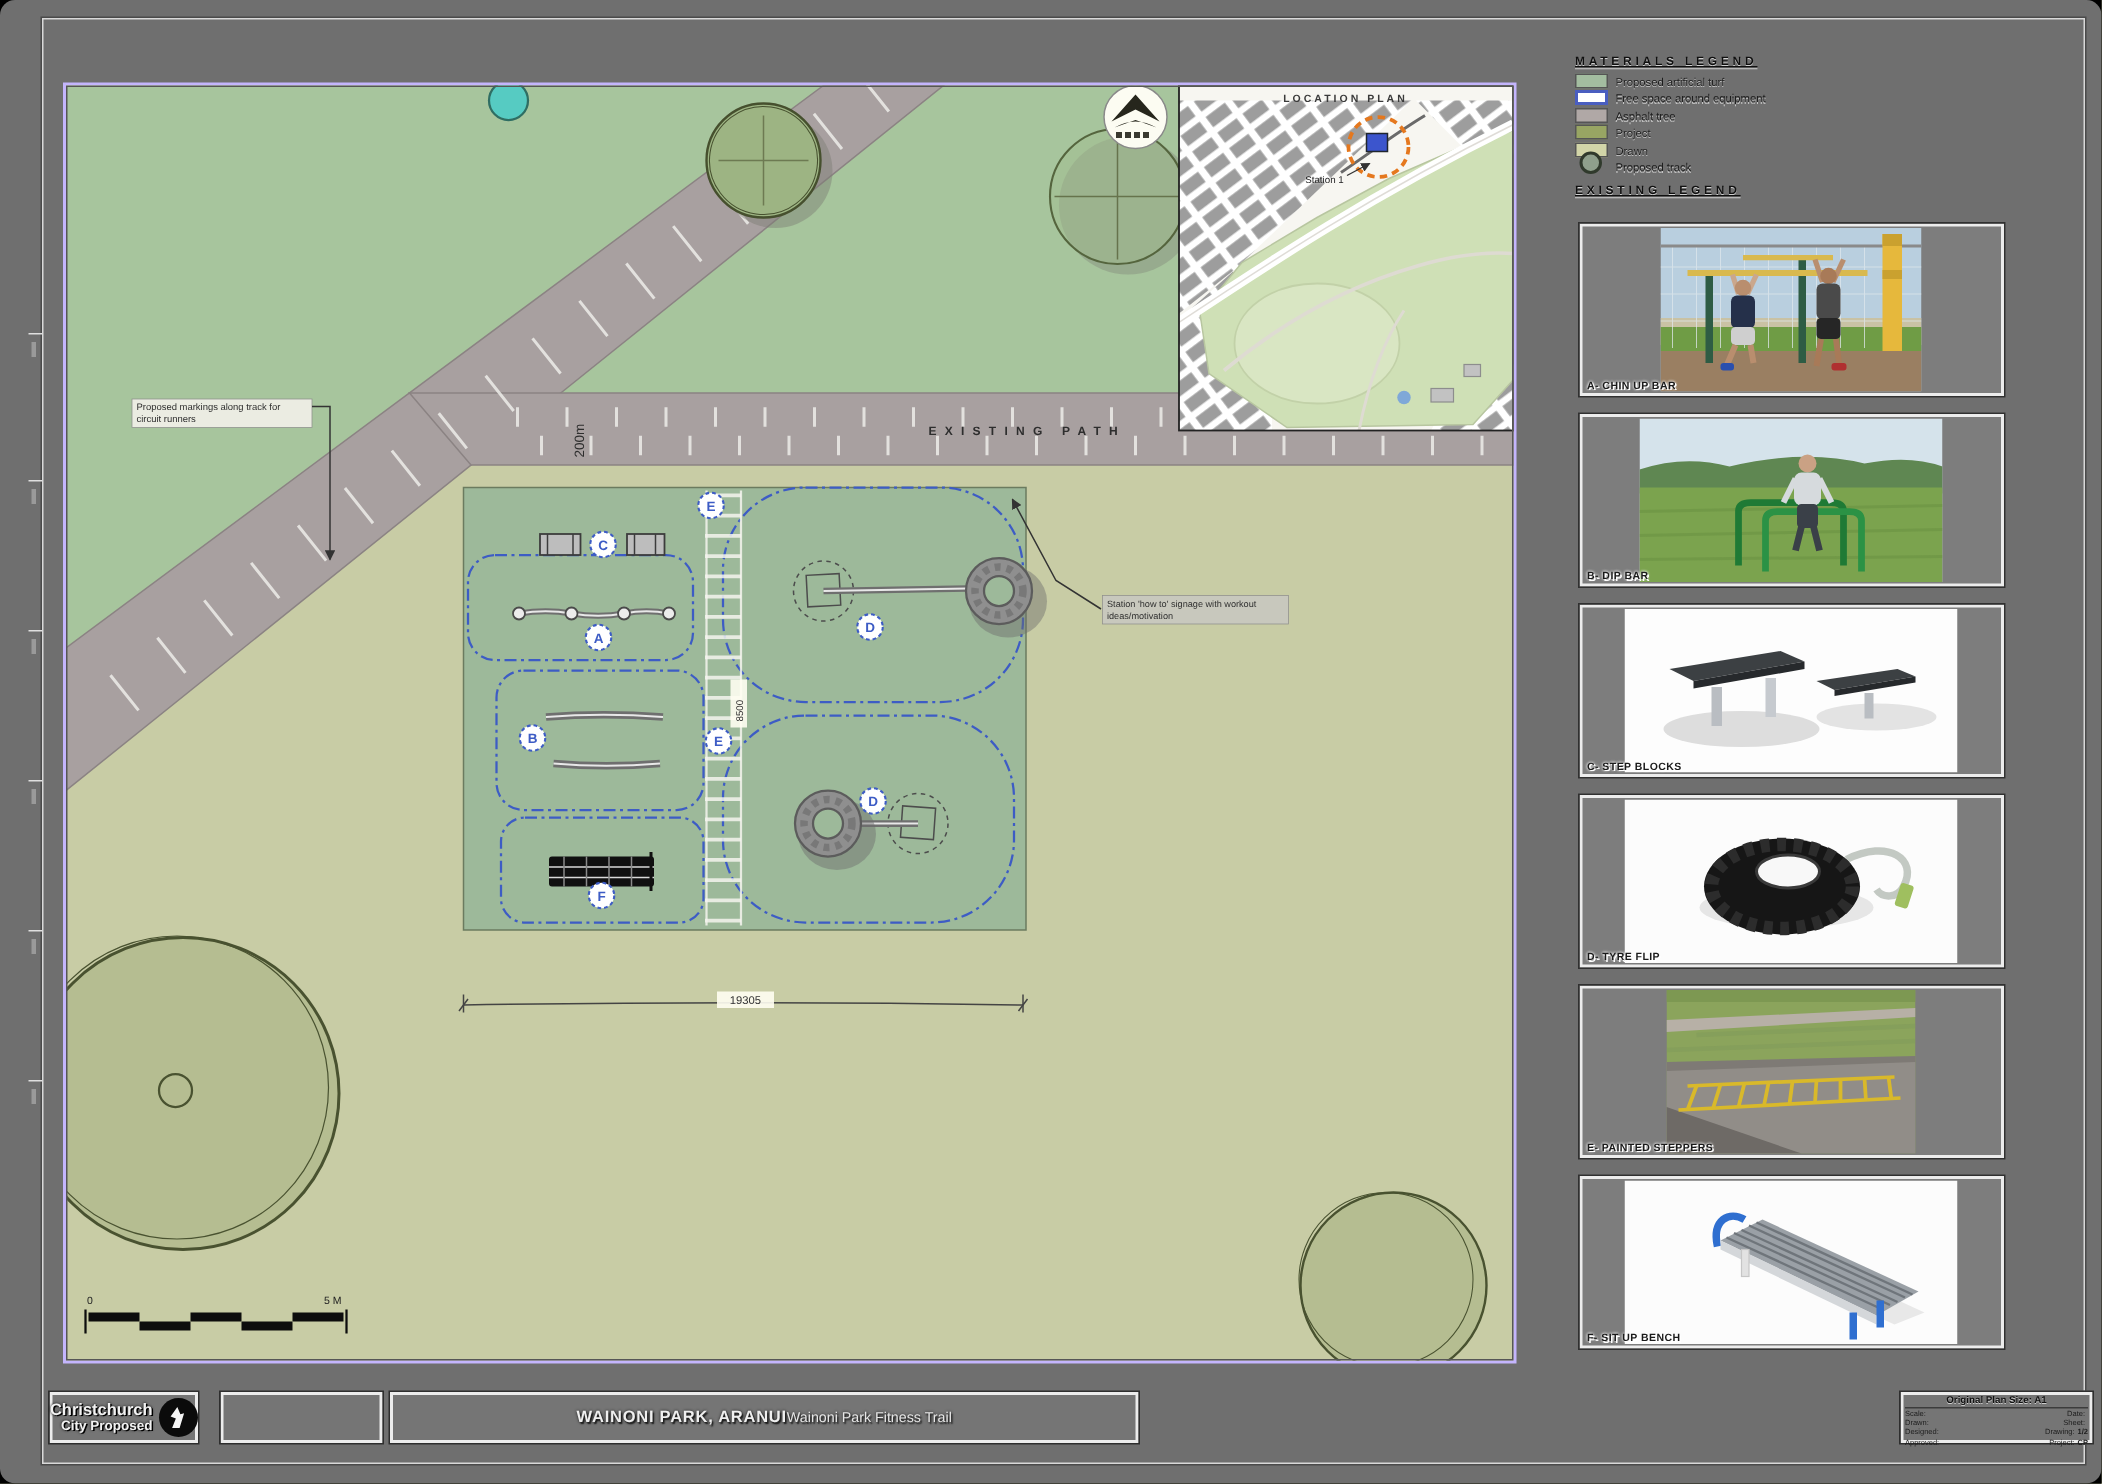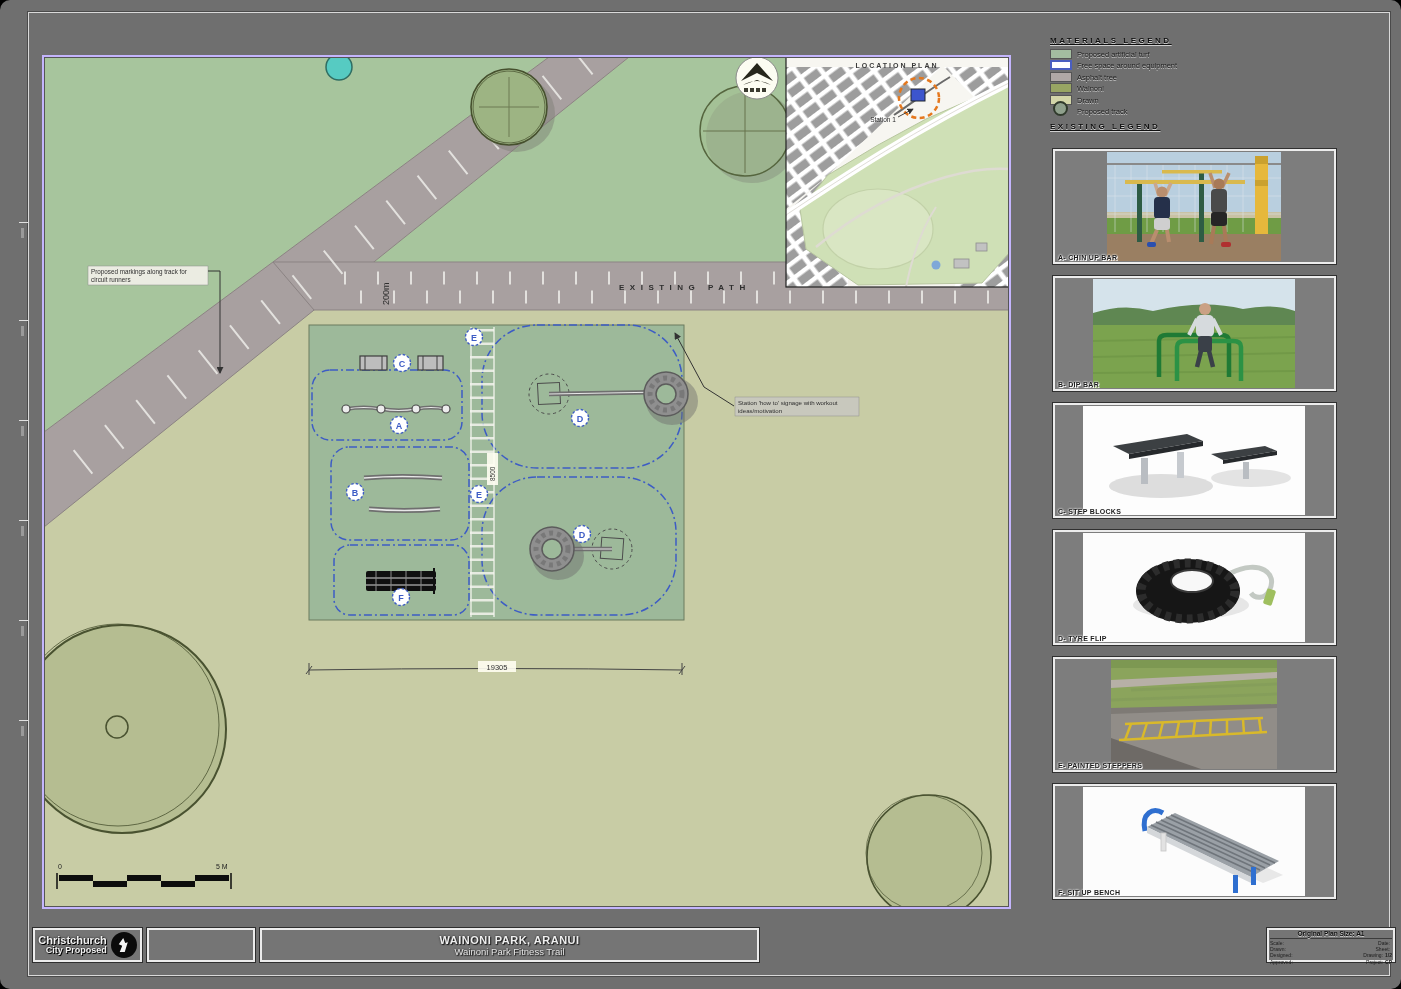--- a/index.html
+++ b/index.html
@@ -22,21 +22,21 @@
   .panel .photo{position:absolute;top:3px;bottom:3px;}
   .panel .plabel{position:absolute;left:5px;bottom:3px;font-size:7px;font-weight:bold;color:#1a1a1a;text-shadow:0 0 2px #fff,0 0 2px #fff,1px 1px 0 #fff;letter-spacing:.3px;}
   
   .tb-box{position:absolute;top:927px;height:36px;background:#757575;border:1px solid #2e2e2e;box-shadow:inset 0 0 0 2px #ececec;box-sizing:border-box;}
   .logo-box{display:flex;align-items:center;justify-content:center;gap:4px;}
   .logo-text{text-align:right;line-height:10px;}
   .logo-l1{font-size:11px;font-weight:bold;color:#f2f2f2;text-shadow:0 0 2px #000,1px 1px 0 #000;}
   .logo-l2{font-size:9px;font-weight:bold;color:#f2f2f2;text-shadow:0 0 2px #000,1px 1px 0 #000;}
   .logo-emblem{width:26px;height:26px;border-radius:50%;background:#0b0b0b;position:relative;flex:0 0 auto;}
   .logo-emblem:after{content:"";position:absolute;left:7px;top:6px;width:10px;height:14px;background:#f5f5f5;clip-path:polygon(20% 100%,45% 55%,10% 45%,55% 0,75% 35%,100% 30%,70% 100%);}
-  .title-center{display:flex;flex-direction:column;align-items:center;justify-content:center;}
+  .title-center{display:flex;flex-direction:row;align-items:center;justify-content:center;}
   .proj-name{font-size:11px;font-weight:bold;color:#efefef;text-shadow:0 0 2px #1a1a1a,1px 1px 1px #1a1a1a;letter-spacing:.5px;}
   .proj-sub{font-size:9.5px;color:#e7e7e7;text-shadow:0 0 2px #222,1px 1px 1px #222;}
   .sheet-title{font-size:11px;font-weight:bold;color:#1b1b1b;text-shadow:0 0 2px #fff,1px 1px 0 #ddd;letter-spacing:.5px;}
   .status{font-size:9.5px;font-weight:bold;color:#e01d1d;text-shadow:0 0 2px #fff,1px 1px 0 #fff;letter-spacing:.5px;}
   .info-box{padding:2px 3px;box-sizing:border-box;}
   .info-size{font-size:6.5px;font-weight:bold;color:#111;text-shadow:0 1px 0 #cdcdcd;border-bottom:1px solid #3c3c3c;padding-bottom:1px;margin-bottom:1px;text-align:center;}
   .info-row{display:flex;justify-content:space-between;font-size:5px;color:#1d1d1d;line-height:6.2px;}
   .info-row .cell{display:flex;gap:2px;}
   .info-row .val{font-weight:bold;}
 </style>
@@ -295,21 +295,21 @@
     <div class="legend-row">
       <span class="swatch blue-border" style="background: rgb(255, 255, 255);"></span>
       <span class="legend-label">Free space around equipment</span>
     </div>
     <div class="legend-row">
       <span class="swatch" style="background: rgb(176, 168, 166);"></span>
       <span class="legend-label">Asphalt tree</span>
     </div>
     <div class="legend-row">
       <span class="swatch" style="background: rgb(152, 165, 99);"></span>
-      <span class="legend-label">Wainoni</span>
+      <span class="legend-label">Project</span>
     </div>
     <div class="legend-row">
       <span class="swatch" style="background: rgb(210, 213, 168);"></span>
       <span class="legend-label">Drawn</span>
     </div>
     <div class="legend-row">
       <span class="swatch tree" style="background: rgb(143, 160, 140);"></span>
       <span class="legend-label">Proposed track</span>
     </div>
     <div class="legend-title eq-title">EXISTING LEGEND</div>
@@ -463,21 +463,21 @@
         </g>
         <polygon points="64,40 168,90 168,96 64,46" fill="#d4d7da"></polygon>
         <rect x="78" y="46" width="5" height="18" fill="#e2e2e2" stroke="#c6c6c6" stroke-width="0.8"></rect>
         <rect x="150" y="88" width="5" height="18" fill="#2f6fd0"></rect>
         <rect x="168" y="80" width="5" height="18" fill="#2f6fd0"></rect>
       </g>
     </svg>
     <span class="plabel">F- SIT UP BENCH</span>
   </div>
 
-  <div class="tb-box logo-box" style="left:32px;width:111px;">
+  <div class="tb-box logo-box" style="left:32px;width:101px;">
     <div class="logo-text">
       <div class="logo-l1">Christchurch</div>
       <div class="logo-l2">City Proposed</div>
     </div>
     <div class="logo-emblem"></div>
   </div>
 
   <div class="tb-box" style="left:146px;width:110px;"></div>
 
   <div class="tb-box title-center" style="left:259px;width:501px;">

